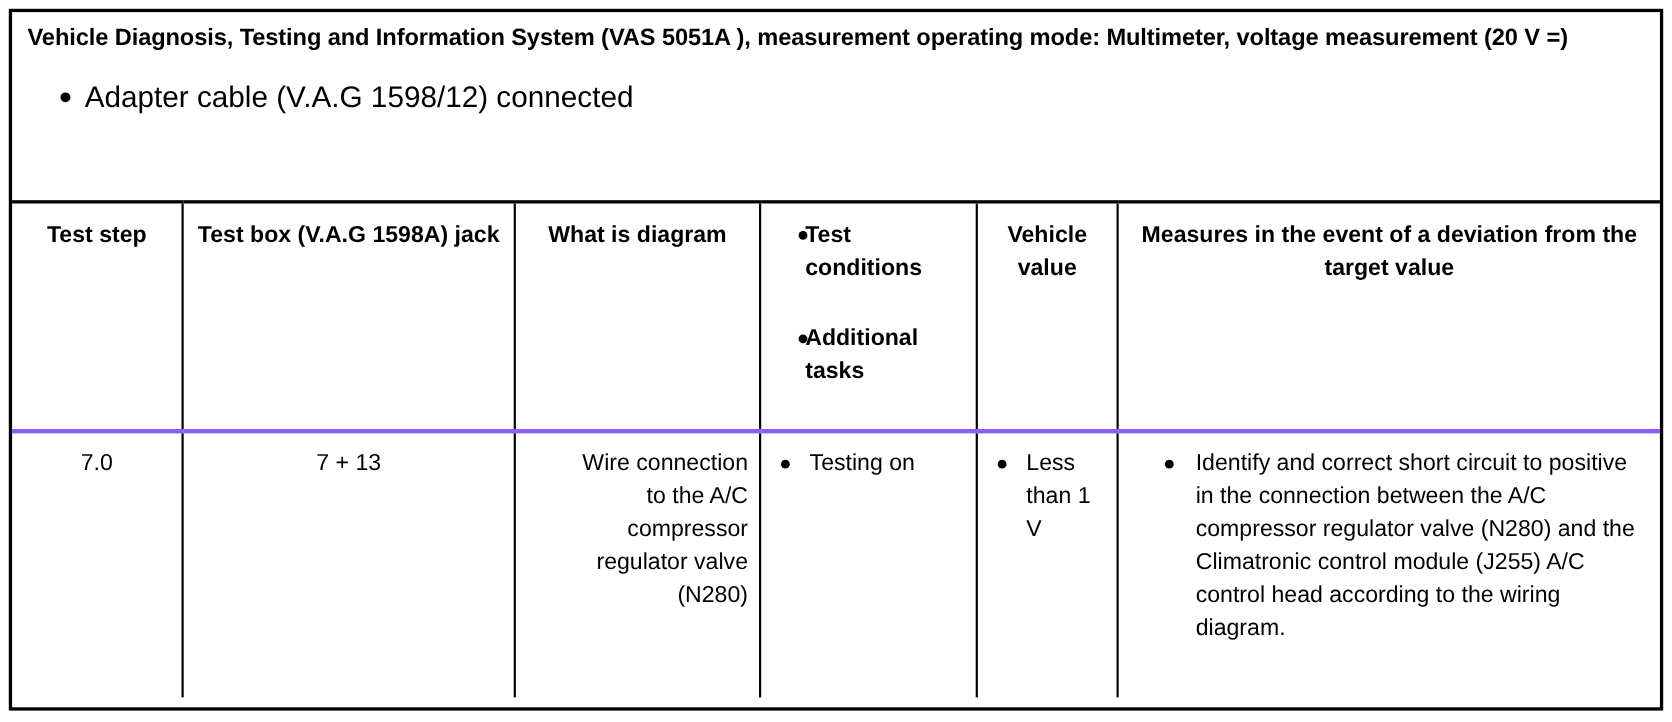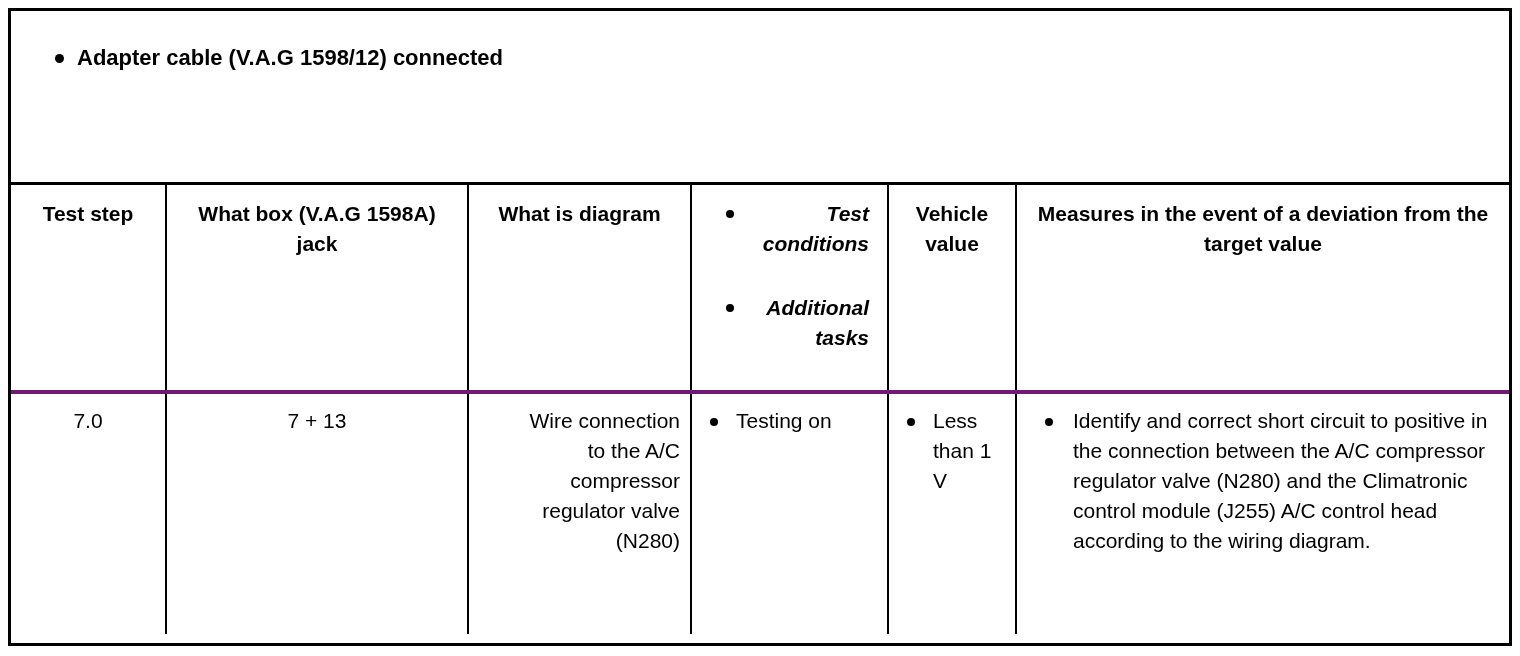--- a/index.html
+++ b/index.html
@@ -58,22 +58,22 @@
 
   .note-list {
     margin: 0;
     padding: 0;
     list-style: none;
   }
   .note-item {
     position: relative;
     margin-top: 25px;
     padding-left: 52px;
-    font-size: 22px;
-    font-weight: bold;
+    font-size: 27px;
+    font-weight: normal;
     line-height: 28px;
   }
   .note-item .bullet {
     position: absolute;
     left: 30px;
     top: 10px;
     width: 9px;
     height: 9px;
     border-radius: 50%;
     background: #000000;
@@ -91,21 +91,21 @@
   .vas-table td,
   .vas-table th {
     border-left: 2px solid #000000;
     border-right: 2px solid #000000;
     vertical-align: top;
     padding: 0;
     font-weight: normal;
   }
   .vas-table tr.header-row th {
     border-top: 3px solid #000000;
-    border-bottom: 4px solid #701a75;
+    border-bottom: 4px solid #8b5cf6;
     height: 205px;
   }
   .vas-table tr.body-row td {
     border-bottom: 0;
     height: 240px;
   }
   .vas-table tr.header-row th:first-child,
   .vas-table tr.body-row td:first-child { border-left: 0; }
   .vas-table tr.header-row th:last-child,
   .vas-table tr.body-row td:last-child { border-right: 0; }
@@ -145,48 +145,48 @@
     left: 8px;
     top: 12px;
     width: 8px;
     height: 8px;
     border-radius: 50%;
     background: #000000;
   }
 
   
   .header-row ul.cell-list li {
-    text-align: right;
+    text-align: left;
     padding-left: 30px;
     padding-right: 8px;
-    font-style: italic;
   }
   .header-row ul.cell-list li .bullet { top: 11px; left: 24px; }
 
   .center-text { text-align: center; }
   .cell-text { text-align: right; padding-left: 44px; }
 
   
   .target-list li {
     padding-left: 30px;
     text-align: center;
   }
   .target-list li .bullet { left: 6px; top: 12px; }
 
-  .measures-inner { padding-left: 22px; padding-right: 14px; }
+  .measures-inner { padding-left: 36px; padding-right: 14px; }
   .measures-inner ul.cell-list li { padding-left: 34px; }
   .measures-inner ul.cell-list li .bullet { left: 6px; }
 </style>
 </head>
 <body>
 
 <div class="page">
   <div class="doc-frame">
 
     <div class="heading-block">
+      <p class="doc-title">Vehicle Diagnosis, Testing and Information System (VAS 5051A ), measurement operating mode: Multimeter, voltage measurement (20 V =)</p>
 
       <ul class="note-list">
         <li class="note-item">
           <span class="bullet"></span>
           <span>Adapter cable (V.A.G 1598/12) connected</span>
         </li>
       </ul>
     </div>
 
     <table class="vas-table">
@@ -198,21 +198,21 @@
         <col class="col-target">
         <col class="col-measures">
       </colgroup>
 
       <thead>
         <tr class="header-row">
           <th>
             <div class="cell-inner">Test step</div>
           </th>
           <th>
-            <div class="cell-inner">What box (V.A.G 1598A) jack</div>
+            <div class="cell-inner">Test box (V.A.G 1598A) jack</div>
           </th>
           <th>
             <div class="cell-inner">What is diagram</div>
           </th>
           <th>
             <div class="cell-inner">
               <ul class="cell-list">
                 <li>
                   <span class="bullet"></span>
                   <span>Test conditions</span>

